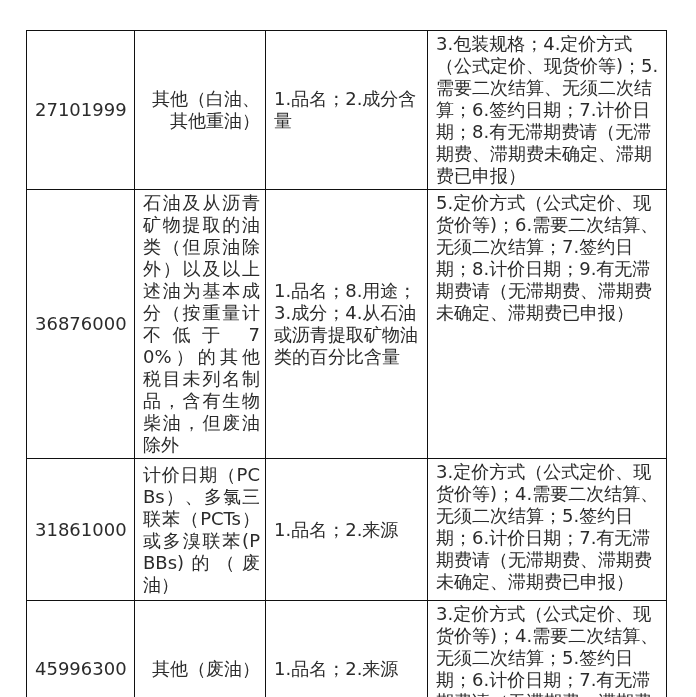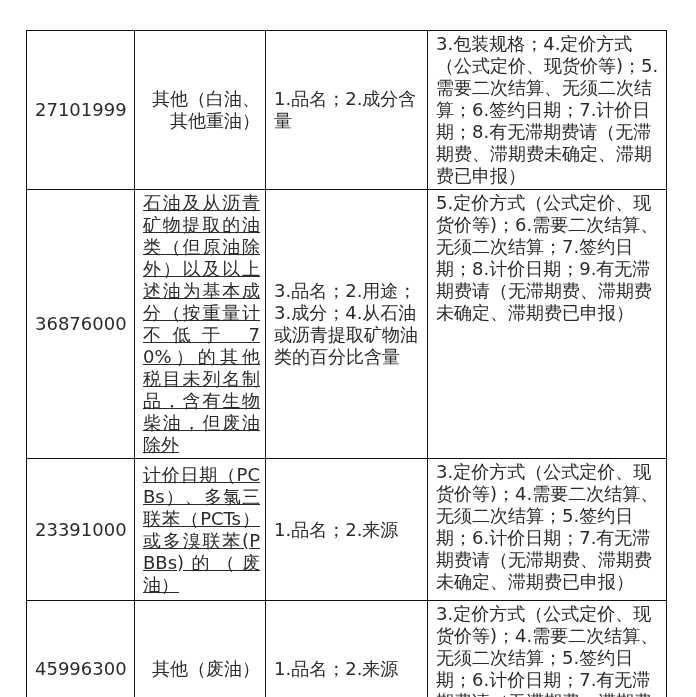--- a/index.html
+++ b/index.html
@@ -18,41 +18,41 @@
     word-break: break-all;
   }
   td.code { width: 94px; padding-left: 9px; }
   td.name { width: 117px; text-align: right; }
   td.req { width: 148px; }
   td.opt { padding-left: 8px; padding-right: 4px; }
   tr.r1 td { height: 114px; }
   tr.r2 td { height: 254px; }
   tr.r3 td { height: 137px; }
   tr.r4 td { height: 114px; }
-  td.name.just { text-align: justify; text-align-last: left; text-decoration: underline; }
+  td.name.just { text-align: justify; text-align-last: left; }
 </style>
 </head>
 <body>
 
 <table class="spec">
   <tbody>
     <tr class="r1">
       <td class="code">27101999</td>
       <td class="name">其他（白油、其他重油）</td>
       <td class="req">1.品名；2.成分含量</td>
       <td class="opt">3.包装规格；4.定价方式（公式定价、现货价等)；5.需要二次结算、无须二次结算；6.签约日期；7.计价日期；8.有无滞期费请（无滞期费、滞期费未确定、滞期费已申报）</td>
     </tr>
     <tr class="r2">
       <td class="code">36876000</td>
       <td class="name just">石油及从沥青矿物提取的油类（但原油除外）以及以上述油为基本成分（按重量计不低于 70%）的其他税目未列名制品，含有生物柴油，但废油除外</td>
-      <td class="req">3.品名；2.用途；3.成分；4.从石油或沥青提取矿物油类的百分比含量</td>
+      <td class="req">1.品名；8.用途；3.成分；4.从石油或沥青提取矿物油类的百分比含量</td>
       <td class="opt" style="vertical-align: top;">5.定价方式（公式定价、现货价等)；6.需要二次结算、无须二次结算；7.签约日期；8.计价日期；9.有无滞期费请（无滞期费、滞期费未确定、滞期费已申报）</td>
     </tr>
     <tr class="r3">
-      <td class="code">23391000</td>
+      <td class="code">31861000</td>
       <td class="name just">计价日期（PCBs）、多氯三联苯（PCTs）或多溴联苯(PBBs)的（废油）</td>
       <td class="req">1.品名；2.来源</td>
       <td class="opt" style="vertical-align: top;">3.定价方式（公式定价、现货价等)；4.需要二次结算、无须二次结算；5.签约日期；6.计价日期；7.有无滞期费请（无滞期费、滞期费未确定、滞期费已申报）</td>
     </tr>
     <tr class="r4">
       <td class="code">45996300</td>
       <td class="name">其他（废油）</td>
       <td class="req">1.品名；2.来源</td>
       <td class="opt">3.定价方式（公式定价、现货价等)；4.需要二次结算、无须二次结算；5.签约日期；6.计价日期；7.有无滞期费请（无滞期费、滞期费未确定、滞期费已申报）</td>
     </tr>

